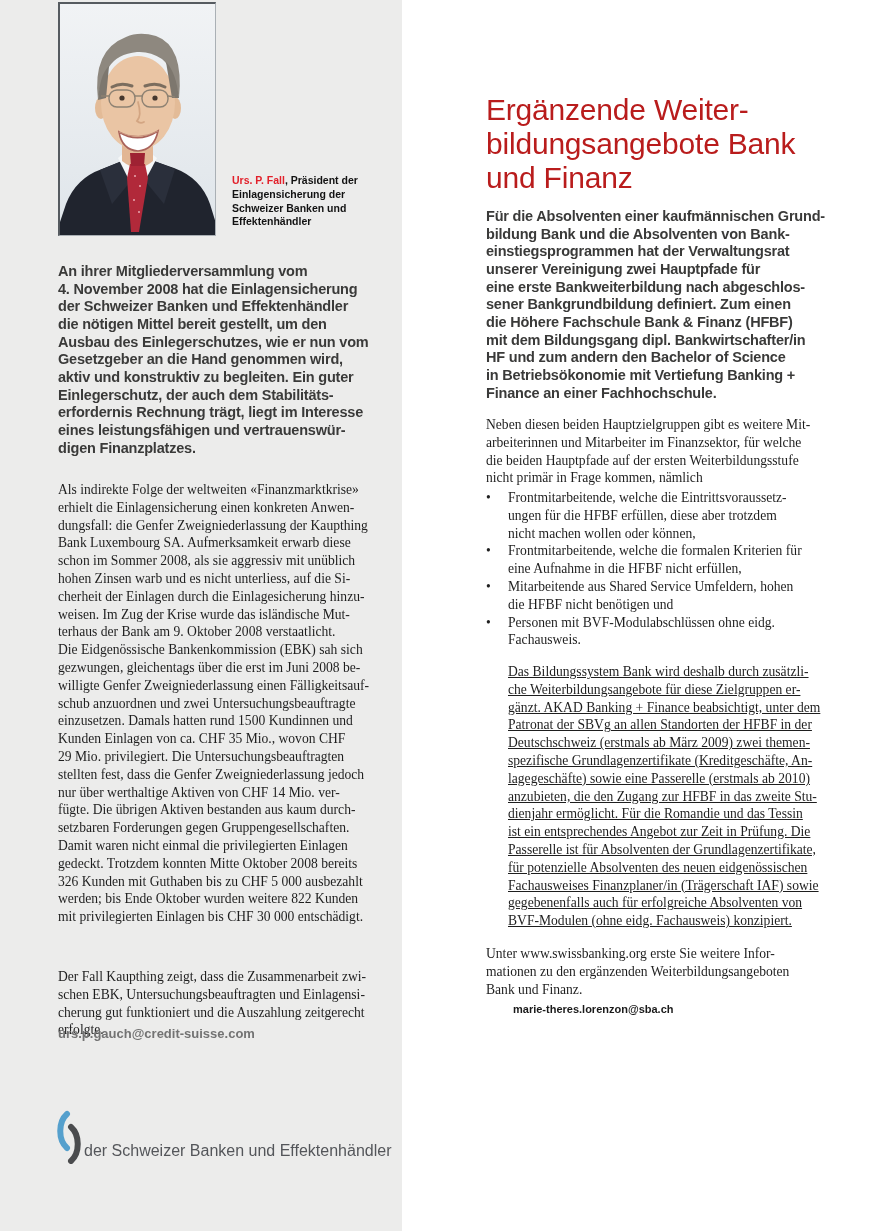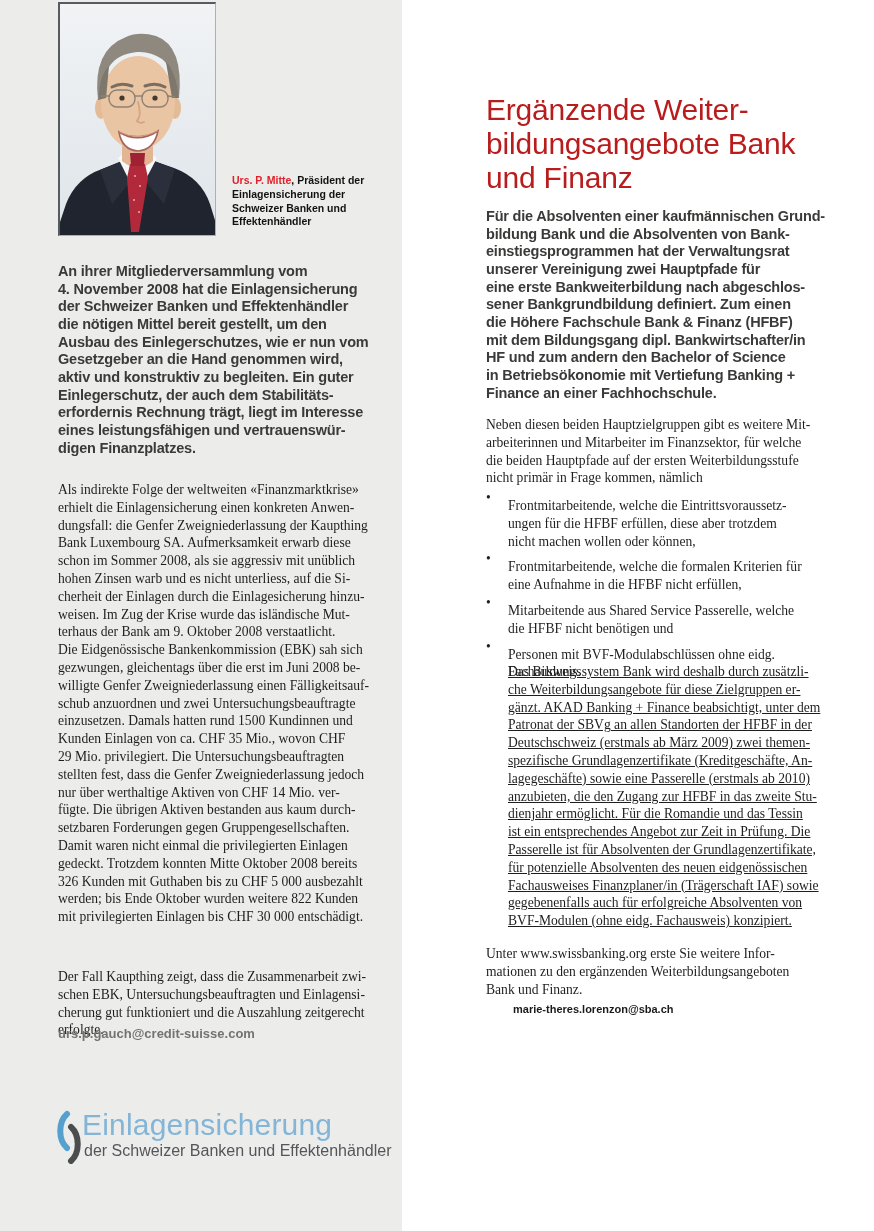--- a/index.html
+++ b/index.html
@@ -26,21 +26,21 @@
               text-decoration:none;display:block;}
   
   .heading{left:486px;top:93px;width:380px;font-weight:normal;font-size:30px;
            line-height:34px;letter-spacing:-0.2px;color:#b91c1c;white-space:pre;}
   .right-intro{left:486px;top:208px;width:372px;}
   .right-body1{left:486px;top:416px;width:372px;}
   .bullets{left:486px;top:489px;width:372px;}
   .bullet-row{display:flex;}
   .bullet-dot{width:22px;flex:none;font-family:"Liberation Serif",serif;font-size:13.6px;
               line-height:17.8px;color:#1e1e1e;}
-  .bullet-text{flex:1;margin-top:8px;}
+  .bullet-text{flex:1;}
   .right-body2{left:508px;top:663px;width:372px;text-decoration:underline;}
   .right-body3{left:486px;top:945px;width:372px;}
   .right-email{left:486px;top:1003px;font-weight:bold;font-size:11px;color:#1a1a1a;
                text-decoration:none;display:block;padding-left:27px;}
   
   .logo{left:54px;top:1106px;width:340px;height:64px;}
   .logo-mark{position:absolute;left:0;top:4px;}
   .logo-title{position:absolute;left:28px;top:2px;font-size:30px;font-weight:normal;
               color:#84b5d7;letter-spacing:0.2px;}
   .logo-subtitle{position:absolute;left:30px;top:36px;font-size:16px;color:#54565a;}
@@ -97,21 +97,21 @@
       <path d="M49,92 L41,92 M108,92 L115,93" stroke="#8d8172" stroke-width="1.4"></path>
 
       <path d="M78,98 Q82,112 77,117 Q80,120 84,118" stroke="#d3a582" stroke-width="1.8" fill="none" stroke-linecap="round"></path>
 
       <path d="M59,128 Q78,140 98,127 Q94,146 78,147 Q62,146 59,128 Z" fill="#ffffff" stroke="#a9625a" stroke-width="1.6"></path>
       <path d="M59,128 Q78,137 98,127" stroke="#c8927c" stroke-width="1" fill="none"></path>
     </svg>
   </div>
 
   <div class="abs caption">
-    <span class="name">Urs. P. Mitte</span><span>, Präsident der Einlagensicherung der Schweizer Banken und Effektenhändler</span>
+    <span class="name">Urs. P. Fall</span><span>, Präsident der Einlagensicherung der Schweizer Banken und Effektenhändler</span>
   </div>
 
   <div class="abs left-intro sans-intro">An ihrer Mitgliederversammlung vom
 4. November 2008 hat die Einlagensicherung
 der Schweizer Banken und Effektenhändler
 die nötigen Mittel bereit gestellt, um den
 Ausbau des Einlegerschutzes, wie er nun vom
 Gesetzgeber an die Hand genommen wird,
 aktiv und konstruktiv zu begleiten. Ein guter
 Einlegerschutz, der auch dem Stabilitäts-
@@ -175,21 +175,21 @@
 ungen für die HFBF erfüllen, diese aber trotzdem
 nicht machen wollen oder können,</div>
     </div>
     <div class="bullet-row">
       <span class="bullet-dot">•</span>
       <div class="bullet-text serif">Frontmitarbeitende, welche die formalen Kriterien für
 eine Aufnahme in die HFBF nicht erfüllen,</div>
     </div>
     <div class="bullet-row">
       <span class="bullet-dot">•</span>
-      <div class="bullet-text serif">Mitarbeitende aus Shared Service Passerelle, welche
+      <div class="bullet-text serif">Mitarbeitende aus Shared Service Umfeldern, hohen
 die HFBF nicht benötigen und</div>
     </div>
     <div class="bullet-row">
       <span class="bullet-dot">•</span>
       <div class="bullet-text serif">Personen mit BVF-Modulabschlüssen ohne eidg.
 Fachausweis.</div>
     </div>
   </div>
 
   <div class="abs right-body2 serif">Das Bildungssystem Bank wird deshalb durch zusätzli-
@@ -210,16 +210,15 @@
   <div class="abs right-body3 serif">Unter www.swissbanking.org erste Sie weitere Infor-
 mationen zu den ergänzenden Weiterbildungsangeboten
 Bank und Finanz.</div>
   <a class="abs right-email" href="#">marie-theres.lorenzon@sba.ch</a>
 
   <div class="abs logo">
     <svg class="logo-mark" width="30" height="54" viewBox="0 0 30 54">
       <path d="M13,4 C4,12 4,30 13,38" stroke="#55a0cd" stroke-width="6" fill="none" stroke-linecap="round"></path>
       <path d="M17,17 C26,25 26,43 17,51" stroke="#4b4c4e" stroke-width="6" fill="none" stroke-linecap="round"></path>
     </svg>
-    <div class="logo-title">Einlagensicherung</div>
     <div class="logo-subtitle">der Schweizer Banken und Effektenhändler</div>
   </div>
 </div>
 
 </body></html>

